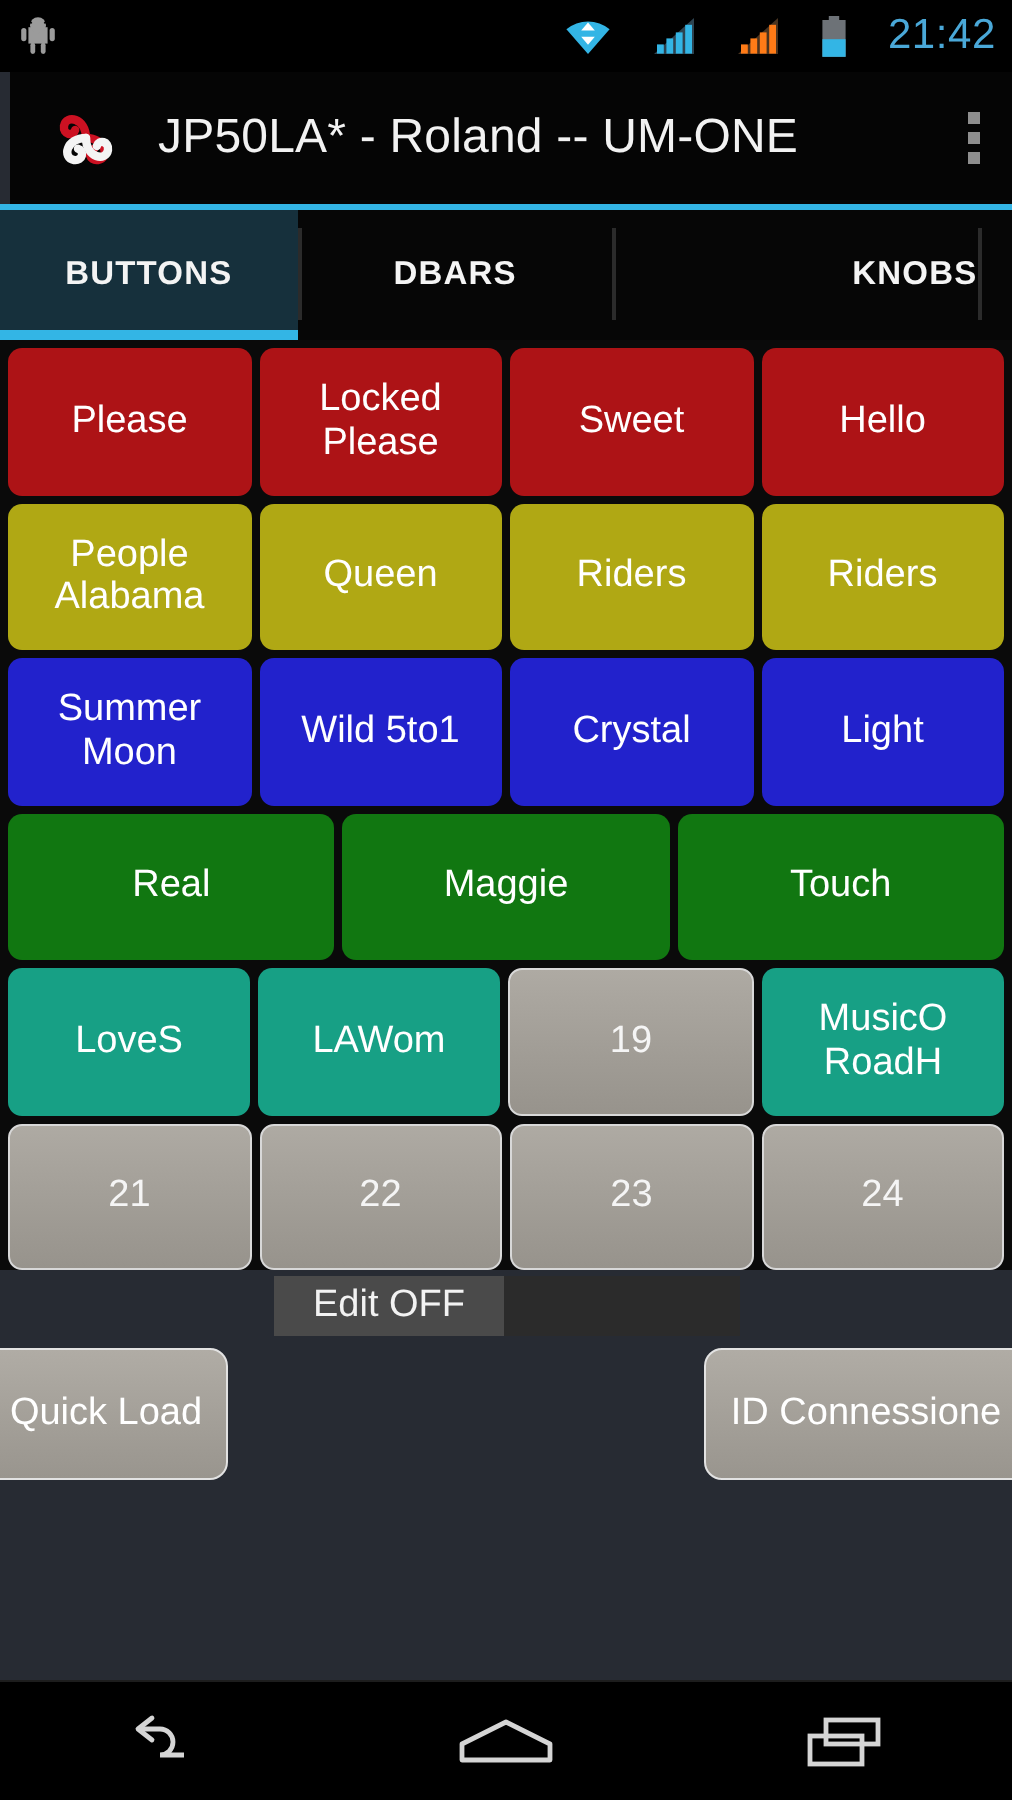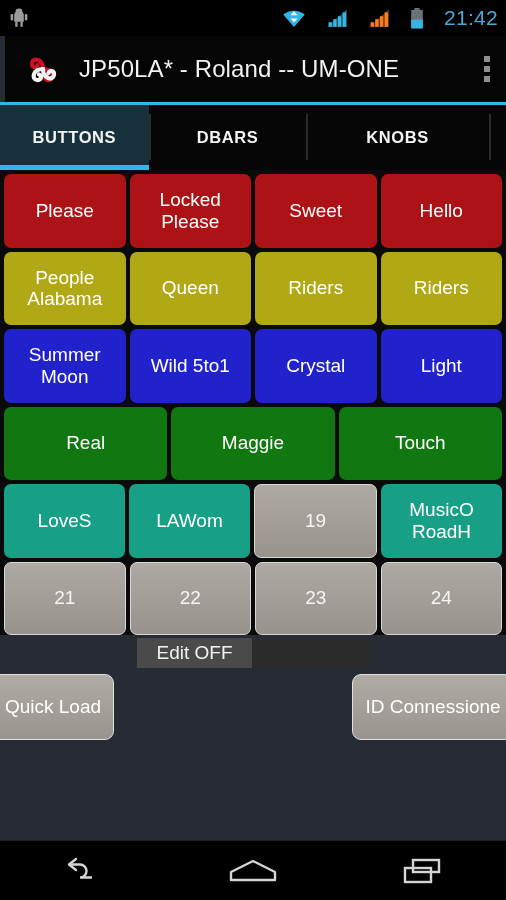--- a/index.html
+++ b/index.html
@@ -77,21 +77,21 @@
   .tab.active::after {
     content:""; position:absolute; left:0; bottom:0;
     width:100%; height:5px; background:#33b5e5;
   }
   .tab.sep::before {
     content:""; position:absolute; left:0; top:9px;
     width:2px; height:46px; background:#2b2b2b;
   }
   #tab-buttons { width:155px; }
   #tab-dbars   { width:164px; }
-  #tab-knobs   { width:190px; }
+  #tab-knobs   { width:190px;justify-content:flex-end; }
   #tab-partial { width:18px; }
 
   
   #grid {
     position:absolute; top:170px; left:0;
     width:506px; height:465px;
     background:#0a0a0a;
     padding:2px 2px 0 2px;
   }
   .grid-row { display:flex; height:77.5px; }

